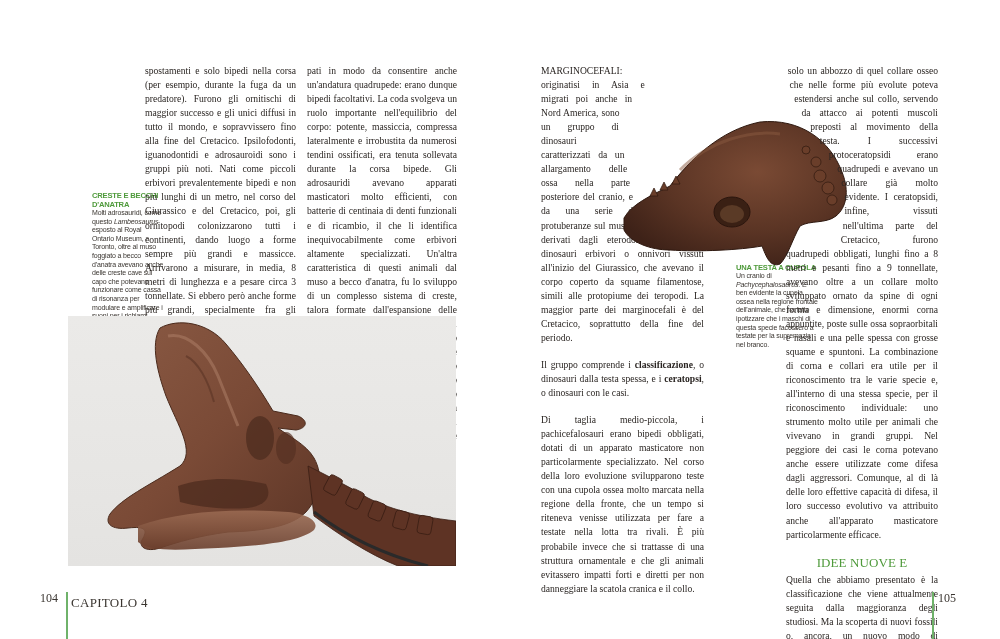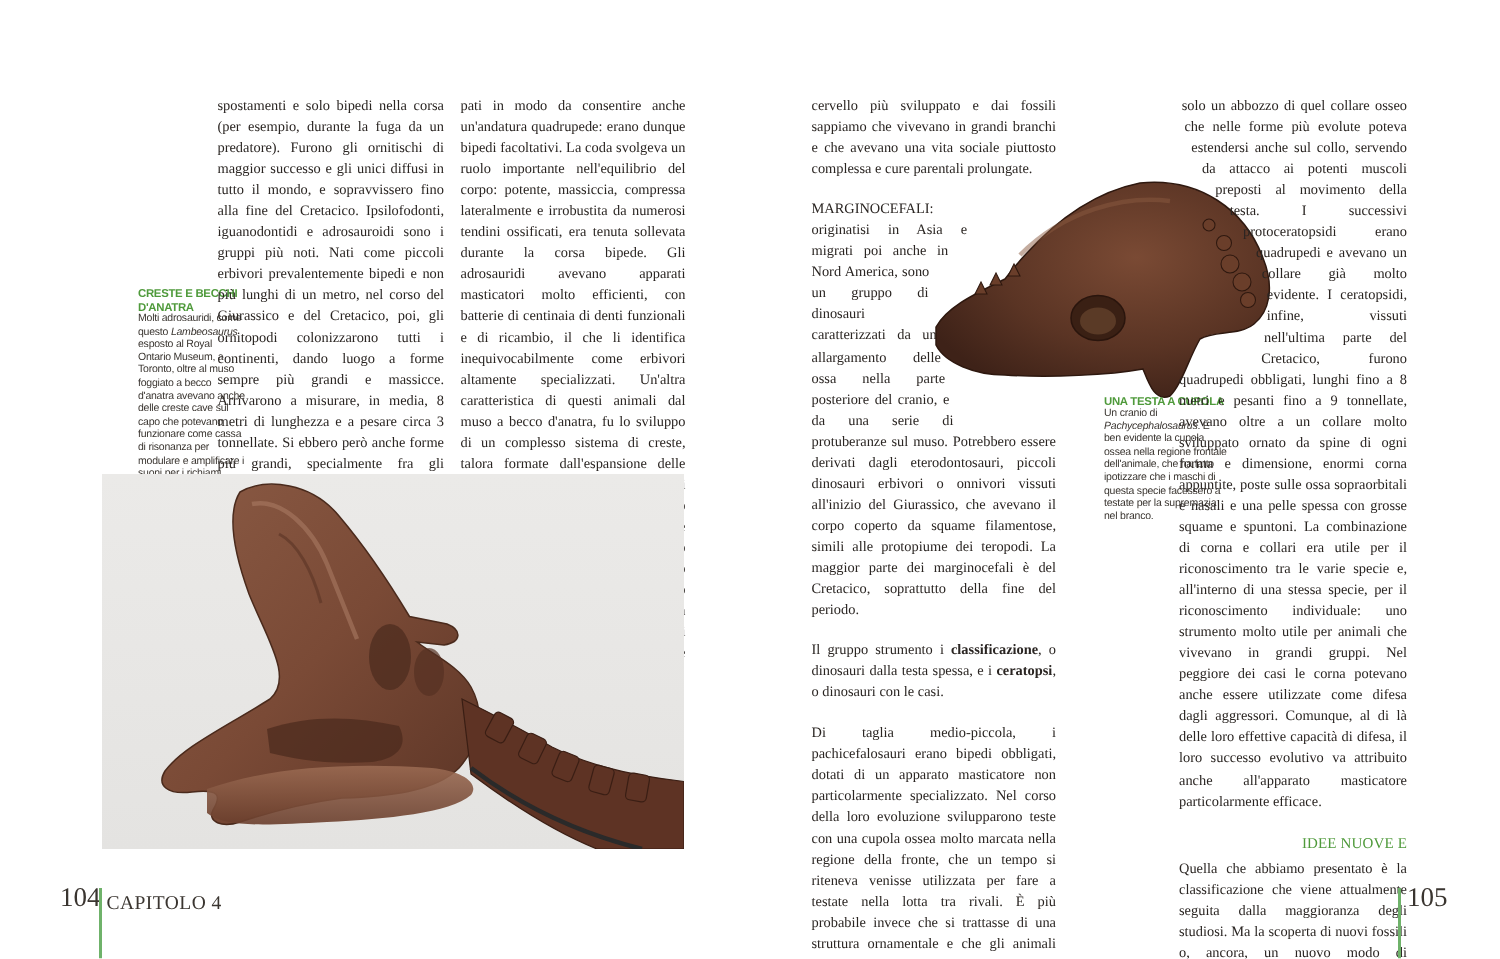--- a/index.html
+++ b/index.html
@@ -9,23 +9,23 @@
   .page-left { left:0; width:500px; }
   .page-right { left:500px; width:500px; }
   .col { position:absolute; font-size:9.6px; line-height:14.05px; text-align:justify; hyphens:auto; }
   .col p { margin:0; }
   .col p + p { margin-top:13px; }
   .caption { position:absolute; font-family:"Liberation Sans", "DejaVu Sans", sans-serif; font-size:7px; line-height:8.6px; color:#3a3530; letter-spacing:-0.15px; }
   .caption .cap-title { color:#4f9a3b; font-weight:bold; font-size:7.6px; line-height:9px; display:block; text-transform:uppercase; letter-spacing:-0.2px; }
   .caption em { font-style:italic; }
   .photo-hadro { position:absolute; left:68px; top:316px; width:388px; height:250px; background:linear-gradient(180deg,#ebeae8 0%,#e7e6e4 60%,#e4e3e1 100%); overflow:hidden; }
   .photo-pachy { position:absolute; left:620px; top:100px; width:230px; height:170px; }
-  .section-heading { color:#4f9a3b; font-size:10px; line-height:13px; font-family:"Liberation Serif", serif; margin:14px 0 4px 0; text-align:right; letter-spacing:0.1px; }
+  .section-heading { color:#4f9a3b; font-size:13px; line-height:13px; font-family:"Liberation Serif", serif; margin:14px 0 4px 0; text-align:center; letter-spacing:0.1px; }
   .footer-left, .footer-right { position:absolute; top:588px; }
-  .folio { font-size:18px; color:#3a3530; font-family:"Liberation Serif", serif; }
+  .folio { font-size:12px; color:#3a3530; font-family:"Liberation Serif", serif; }
   .running { font-size:13px; color:#3a3530; letter-spacing:0.3px; font-family:Liberation Serif, serif; text-transform:uppercase; }
   .rule { position:absolute; width:1.5px; background:#6fb26a; }
   b { font-weight:bold; }
 </style>
 </head>
 <body>
 
 <div class="page page-left">
 
   <div class="caption" style="left:67px; top:191px; width:73px;margin-left:25px;">
@@ -82,27 +82,26 @@
   </div>
   <div class="rule" style="left:66px; top:592px; height:47px;"></div>
   <div class="footer-left" style="left:71px; top:593px;">
     <span class="running">CAPITOLO 4</span>
   </div>
 </div>
 
 <div class="page page-right">
 
   <div class="col" style="left:41px; top:64px; width:163px;">
-    <p>cervello più sviluppato e dai fossili sappiamo che vivevano in grandi branchi e che avevano una vita sociale piuttosto complessa e cure parentali prolungate.</p>
     <p>
       <span style="float:right; width:85px; height:142px; shape-outside:polygon(100% 0, 100% 100%, 20% 100%, 0 40%, 60% 0);"></span>
       <span>MARGINOCEFALI: originatisi in Asia e migrati poi anche in Nord America, sono un gruppo di dinosauri caratterizzati da un allargamento delle ossa nella parte posteriore del cranio, e da una serie di protuberanze sul muso.</span>
       <span>Potrebbero essere derivati dagli eterodontosauri, piccoli dinosauri erbivori o onnivori vissuti all'inizio del Giurassico, che avevano il corpo coperto da squame filamentose, simili alle protopiume dei teropodi. La maggior parte dei marginocefali è del Cretacico, soprattutto della fine del periodo.</span>
     </p>
-    <p><span>Il gruppo strumento i </span><b>classificazione</b><span>, o dinosauri dalla testa spessa, e i </span><b>ceratopsi</b><span>, o dinosauri con le casi.</span></p>
+    <p><span>Il gruppo comprende i </span><b>classificazione</b><span>, o dinosauri dalla testa spessa, e i </span><b>ceratopsi</b><span>, o dinosauri con le casi.</span></p>
     <p>Di taglia medio-piccola, i pachicefalosauri erano bipedi obbligati, dotati di un apparato masticatore non particolarmente specializzato. Nel corso della loro evoluzione svilupparono teste con una cupola ossea molto marcata nella regione della fronte, che un tempo si riteneva venisse utilizzata per fare a testate nella lotta tra rivali. È più probabile invece che si trattasse di una struttura ornamentale e che gli animali evitassero impatti forti e diretti per non danneggiare la scatola cranica e il collo.</p>
 
   </div>
 
   <div class="photo-pachy" style="left:120px;">
     <svg width="230" height="170" viewBox="0 0 230 170">
       <defs>
         <radialGradient id="dome" cx="0.6" cy="0.35" r="0.7">
           <stop offset="0" stop-color="#7a4a34"></stop>
           <stop offset="0.6" stop-color="#5a3424"></stop>

